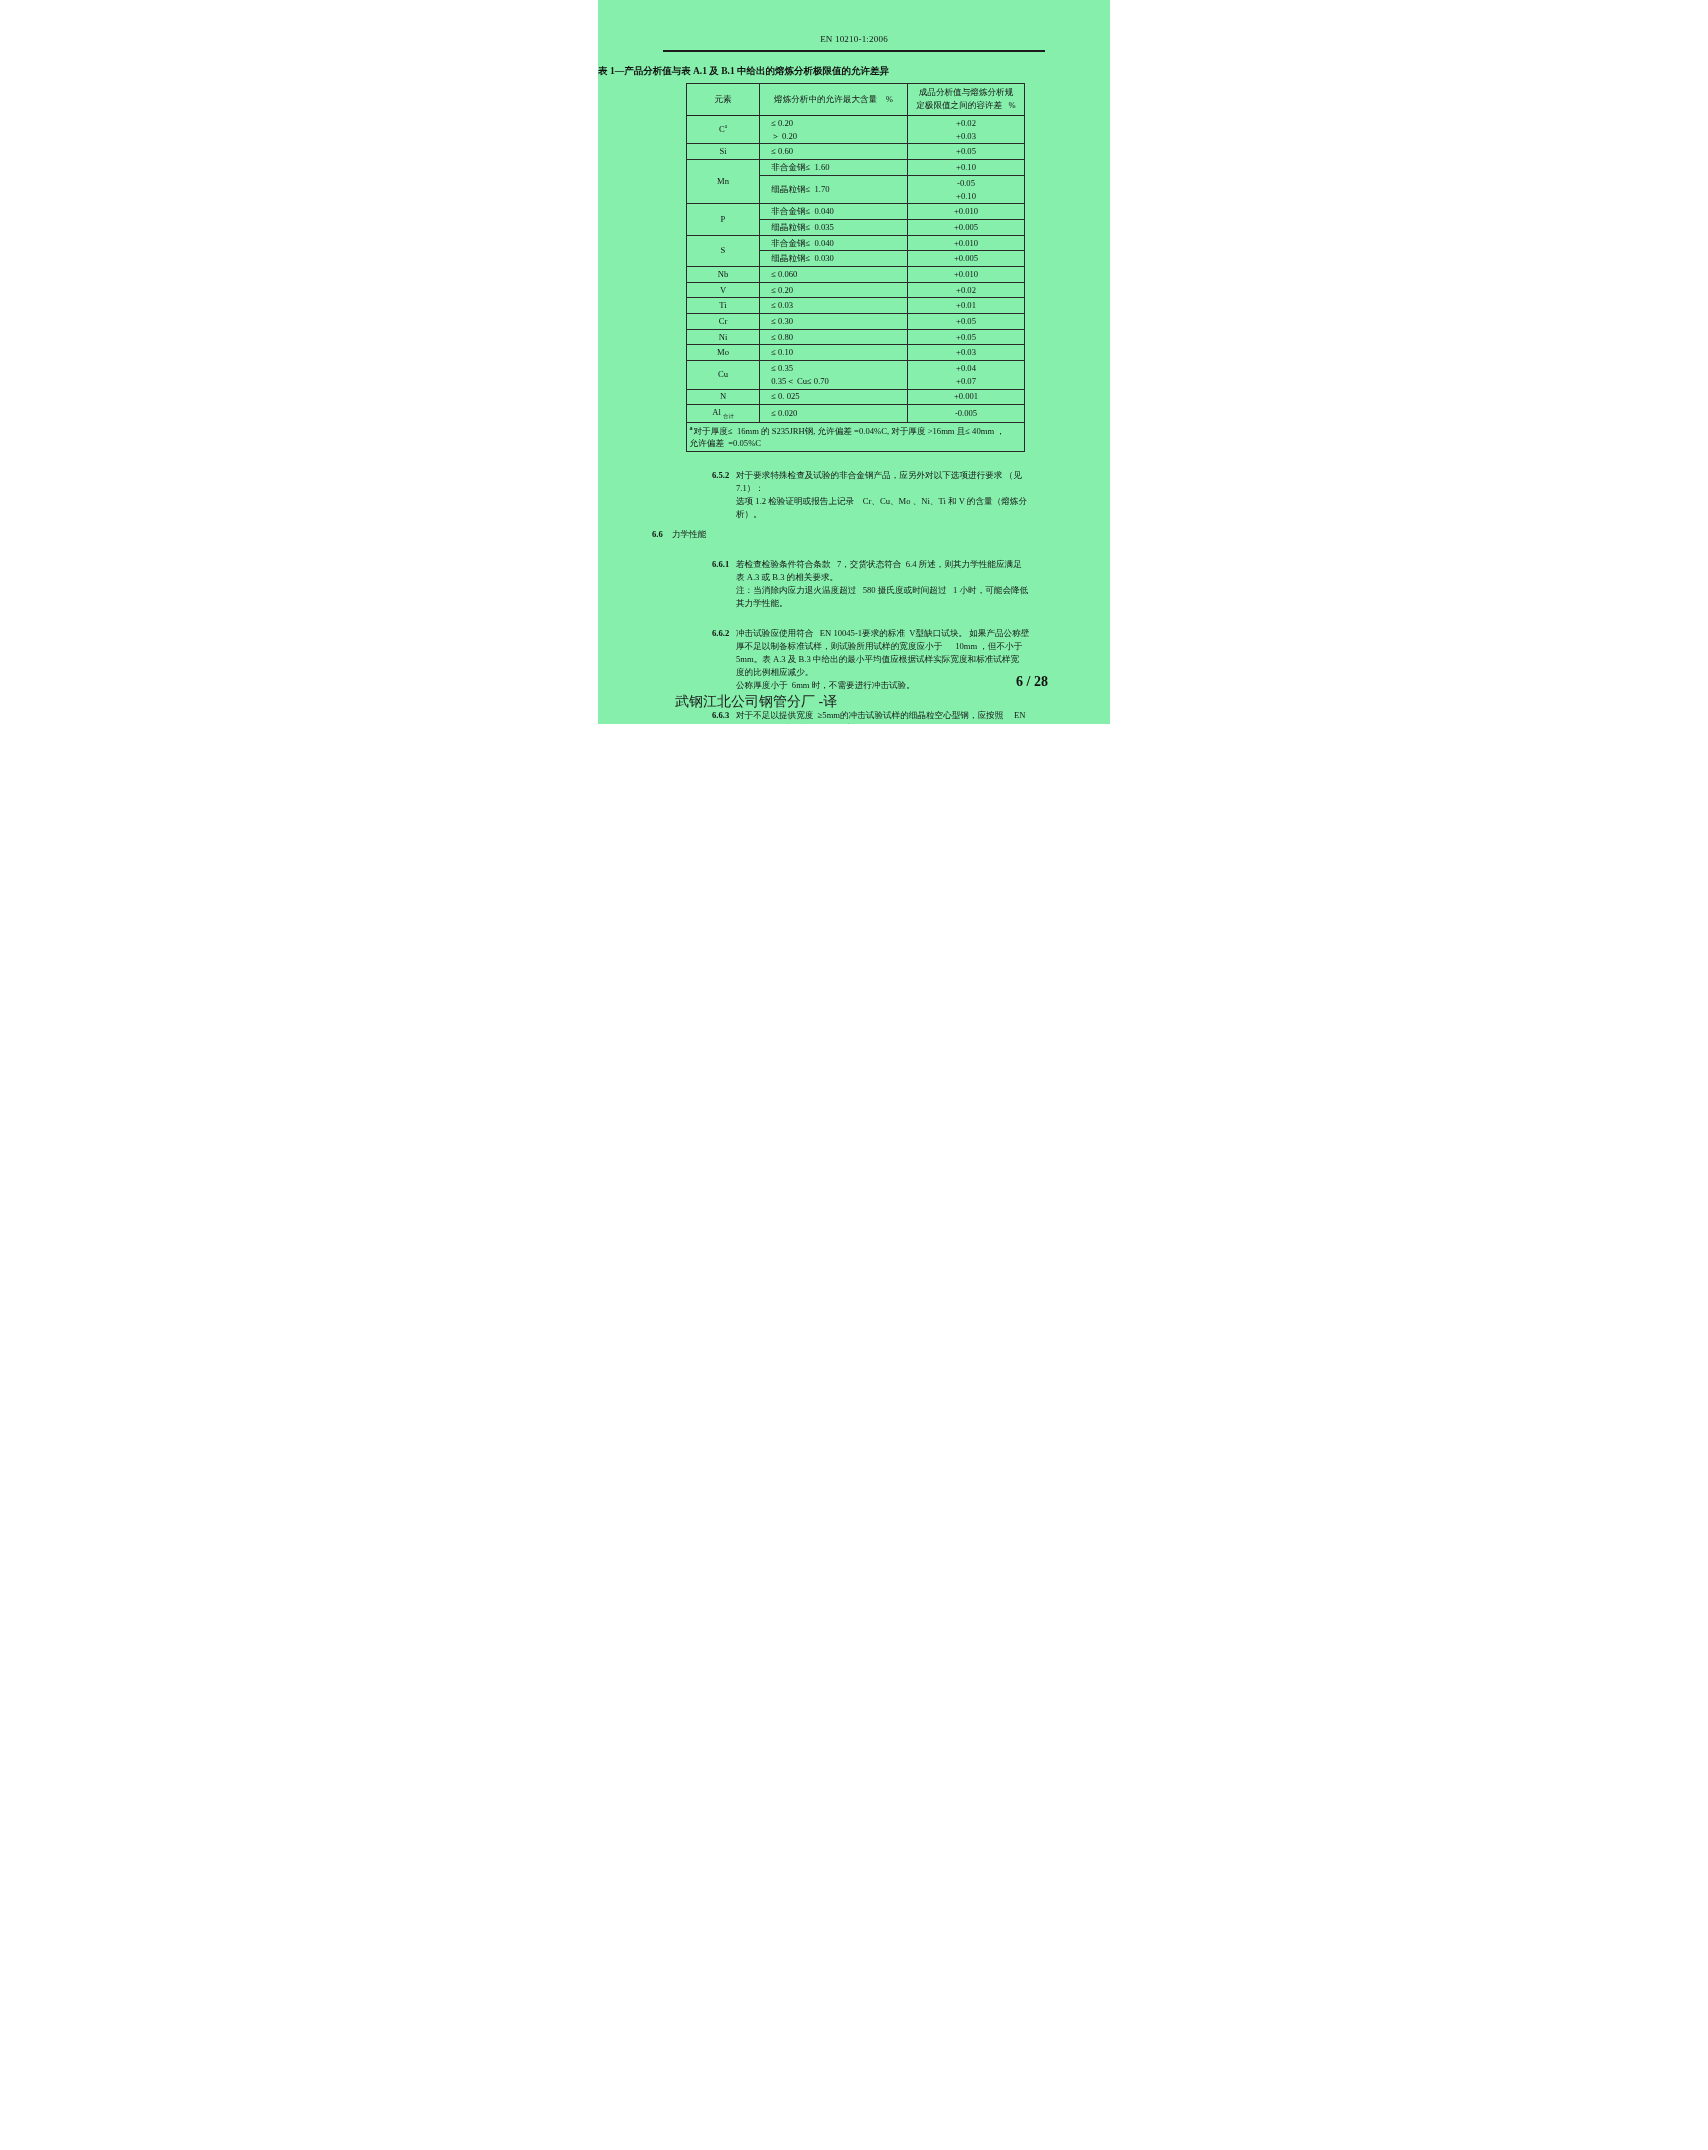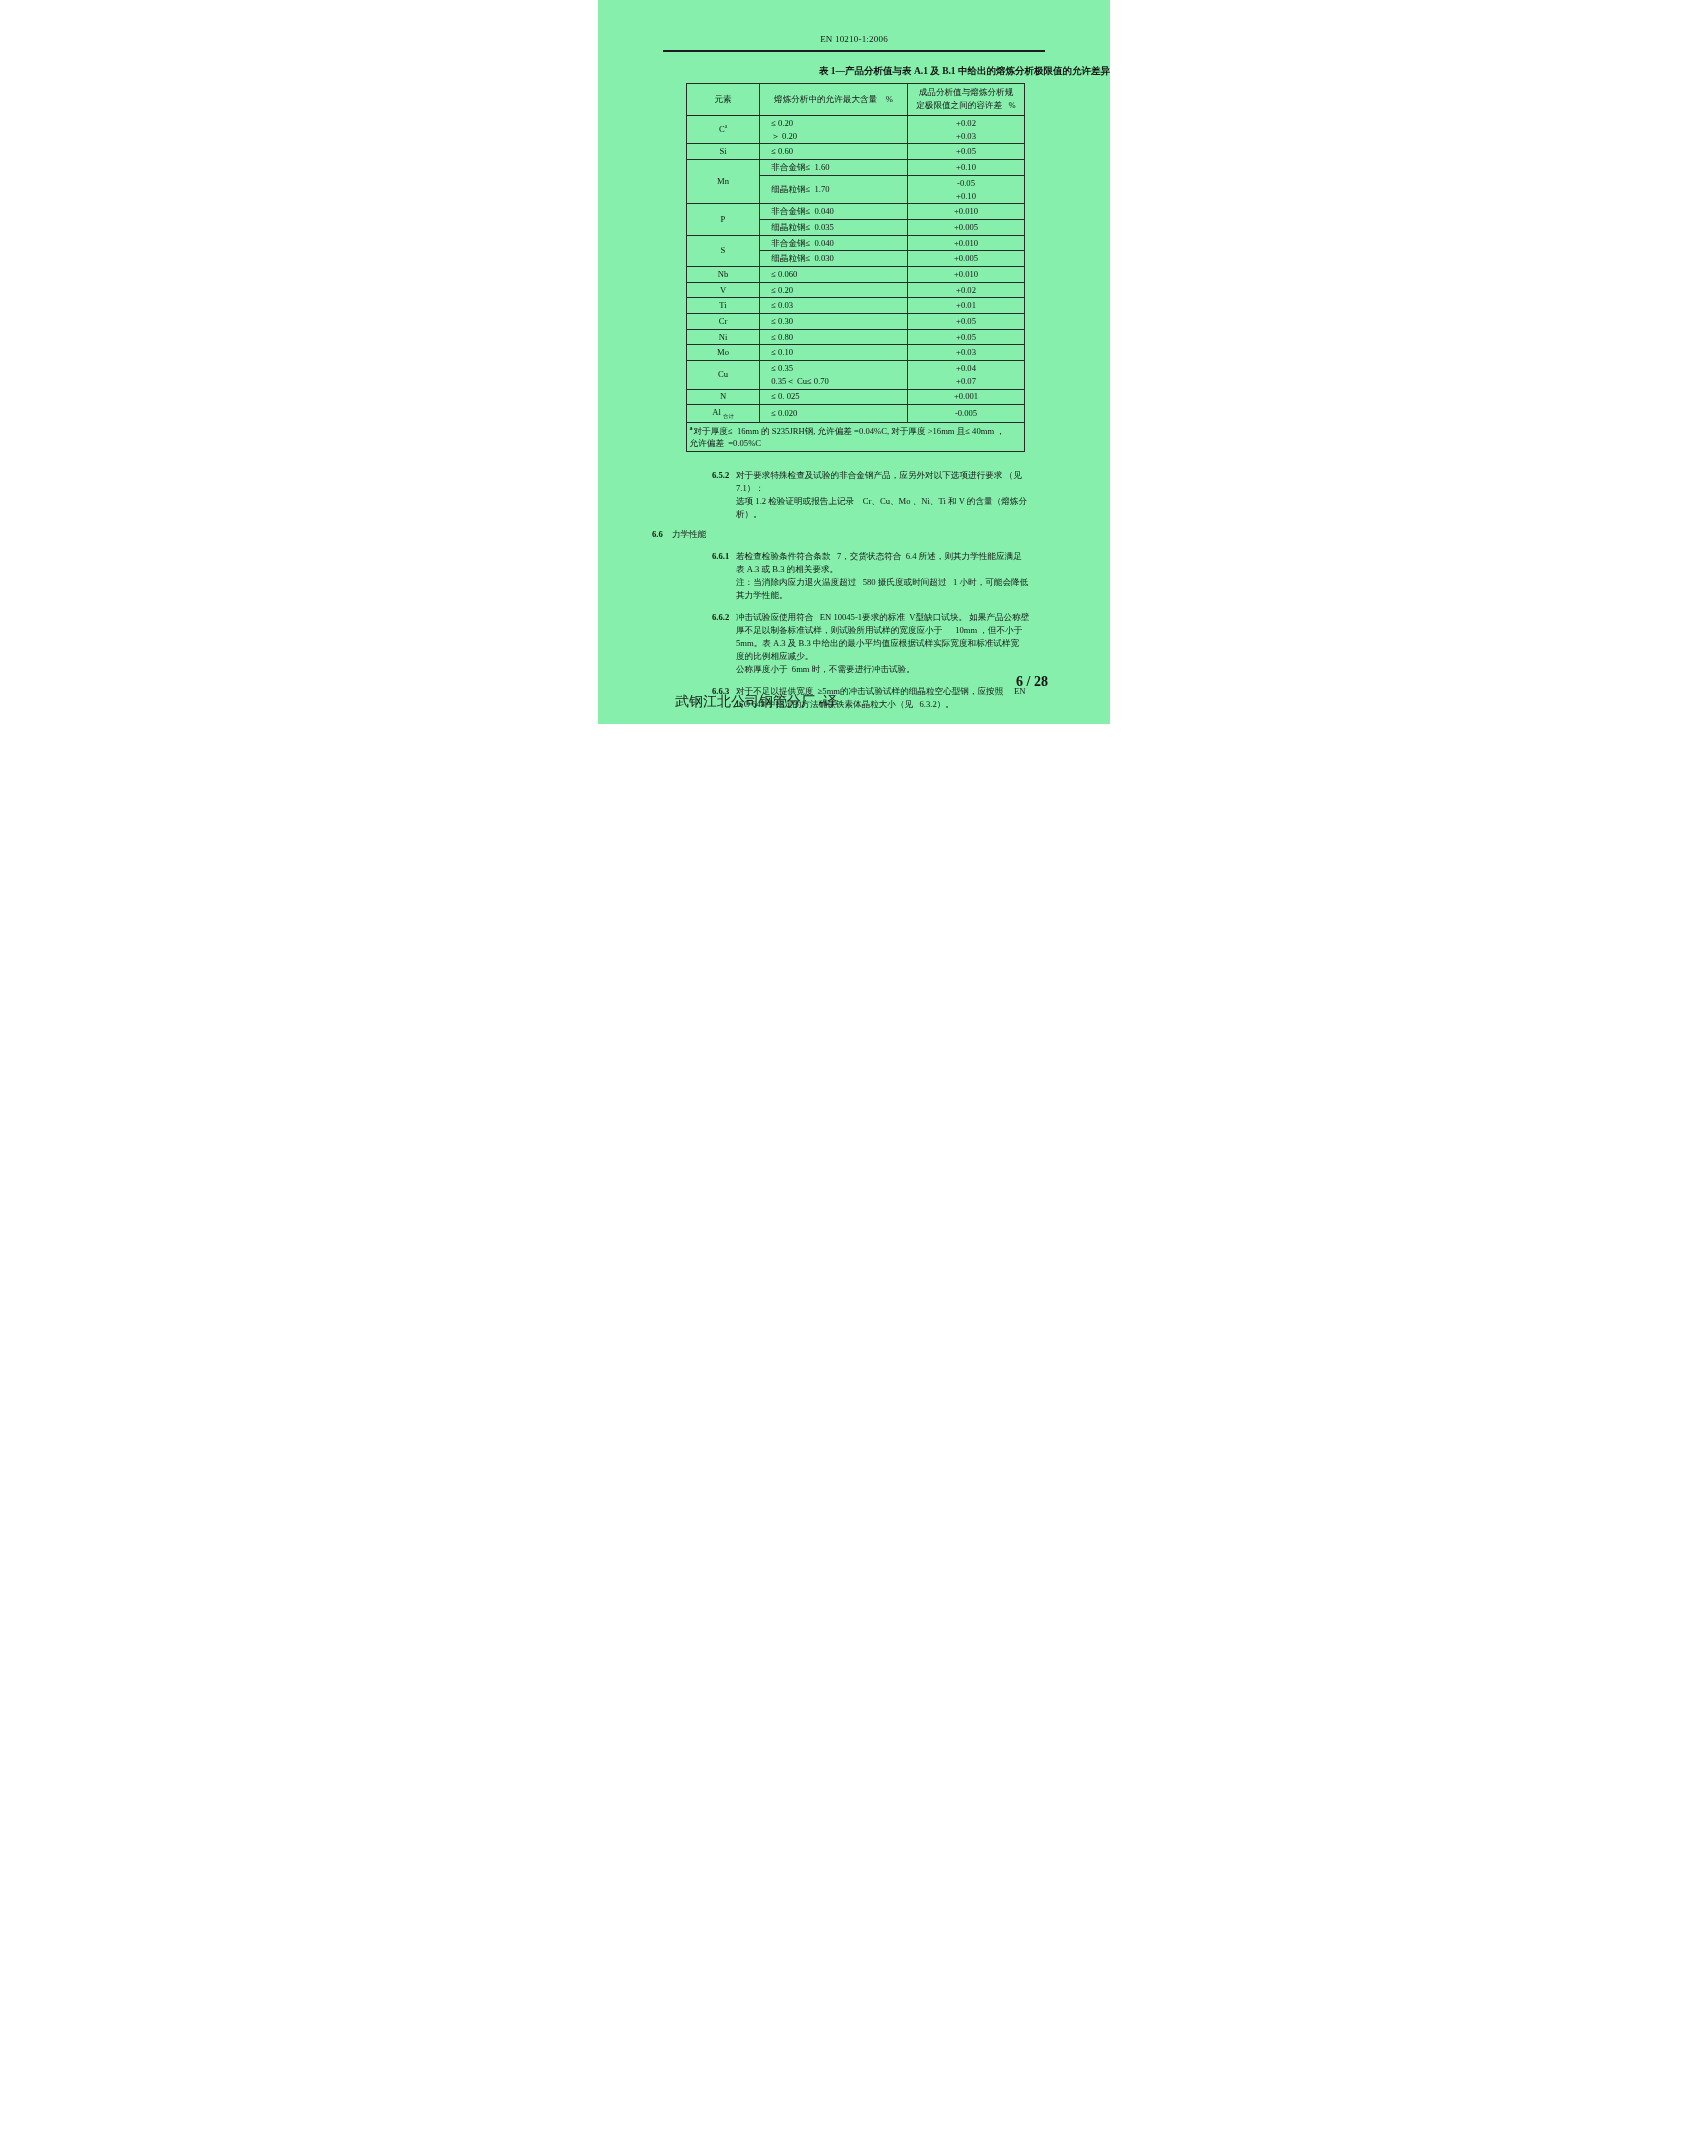--- a/index.html
+++ b/index.html
@@ -22,21 +22,21 @@
     color:#141414;
   }
   .rule {
     margin:6px 65px 0 65px;
     height:1.7px;
     background:#1c1c1c;
   }
 
   .table-caption {
     margin-top:13px;
-    text-align:right;
+    text-align:left;
     font-size:9.5px;
     font-weight:bold;
     color:#111;
   }
 
   table.t1 {
     margin:5.2px 0 0 88px;
     border-collapse:collapse;
     table-layout:fixed;
     width:337px;
@@ -65,21 +65,21 @@
   td.gap { line-height:1.9; }
   td.footnote {
     text-align:left;
     padding:4.3px 6px 6px 6.9px;
     line-height:1.9;
     font-size:8.6px;
   }
   td.footnote sup { font-size:70%; font-weight:bold; padding-right:0.9px; }
 
   .sections { margin-top:17px; }
-  .section { display:flex; margin-left:114px; margin-top:9px; font-size:8.6px; line-height:13px; }
+  .section { display:flex; margin-left:114px; margin-top:17px; font-size:8.6px; line-height:13px; }
   .section.first { margin-top:0; }
   .section.h2 { margin-left:54px; margin-top:6.9px; }
   .sec-num { flex:none; width:24px; font-weight:bold; color:#121212; }
   .section.h2 .sec-num { width:20px; }
   .sec-body { width:312px; color:#161616; }
 
   .page-number {
     position:absolute; top:674px; right:62px;
     font-size:14px; font-weight:bold; color:#111;
   }

